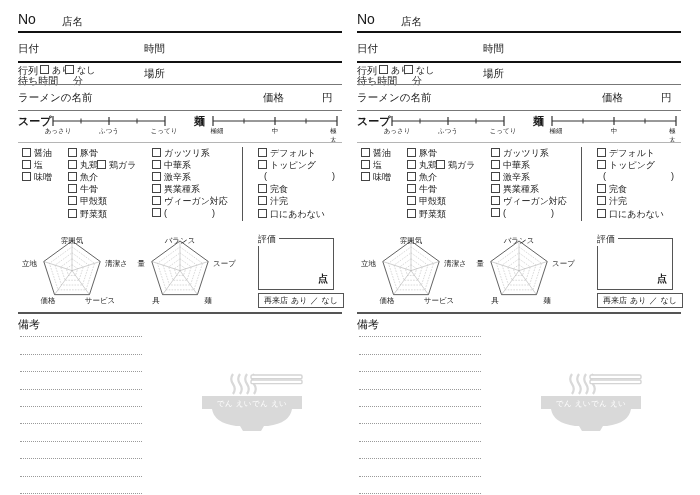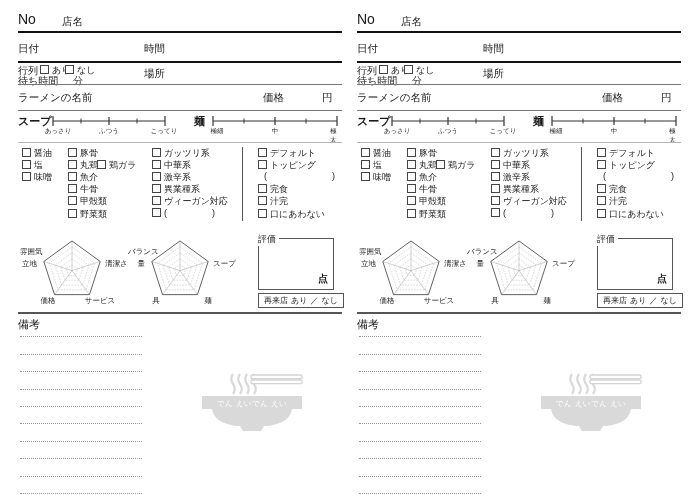--- a/index.html
+++ b/index.html
@@ -22,21 +22,21 @@
   .cb{display:inline-block;width:7px;height:7px;border:1px solid #444;background:#fff;vertical-align:-1px;margin-right:3px;}
   .vdiv{position:absolute;border-left:1px solid #555;}
   .slider-lbl{position:absolute;font-size:6.5px;color:#222;transform:translateX(-50%);}
   .slider-name{position:absolute;font-size:11px;font-weight:600;}
   .radar-wrap{position:absolute;width:104px;height:82px;}
   .radar-svg{position:absolute;left:18px;top:8px;}
   .ring{fill:none;stroke:#b8b8b8;stroke-width:0.8;stroke-dasharray:2.5 1.8;}
   .ring.outer{stroke:#555;stroke-width:1.4;stroke-dasharray:none;}
   .spoke{stroke:#999;stroke-width:0.7;}
   .axis{position:absolute;font-size:7.5px;color:#222;white-space:nowrap;}
-  .ax-top{left:0;width:104px;top:16px;text-align:left;}
+  .ax-top{left:0;width:104px;top:5px;text-align:center;}
   .ax-right{left:85px;top:28px;}
   .ax-left{left:0;width:17px;top:28px;text-align:right;}
   .ax-bl{left:8px;width:40px;top:65px;text-align:center;}
   .ax-br{left:56px;width:48px;top:65px;text-align:center;}
   .score-box{position:absolute;left:240px;top:238px;width:74px;height:50px;border:1px solid #555;}
   .score-legend{position:absolute;top:-6px;left:-1px;background:#fff;font-size:9px;padding-right:3px;}
   .score-unit{position:absolute;right:5px;bottom:3px;font-size:10px;font-weight:600;}
   .revisit{position:absolute;left:240px;top:293px;width:74px;height:13px;border:1px solid #555;display:flex;align-items:center;justify-content:space-between;padding:0 5px;font-size:8px;}
   .memo-label{position:absolute;left:0;top:317px;font-size:11px;}
   .memo-lines{position:absolute;left:2px;top:320px;width:122px;}

